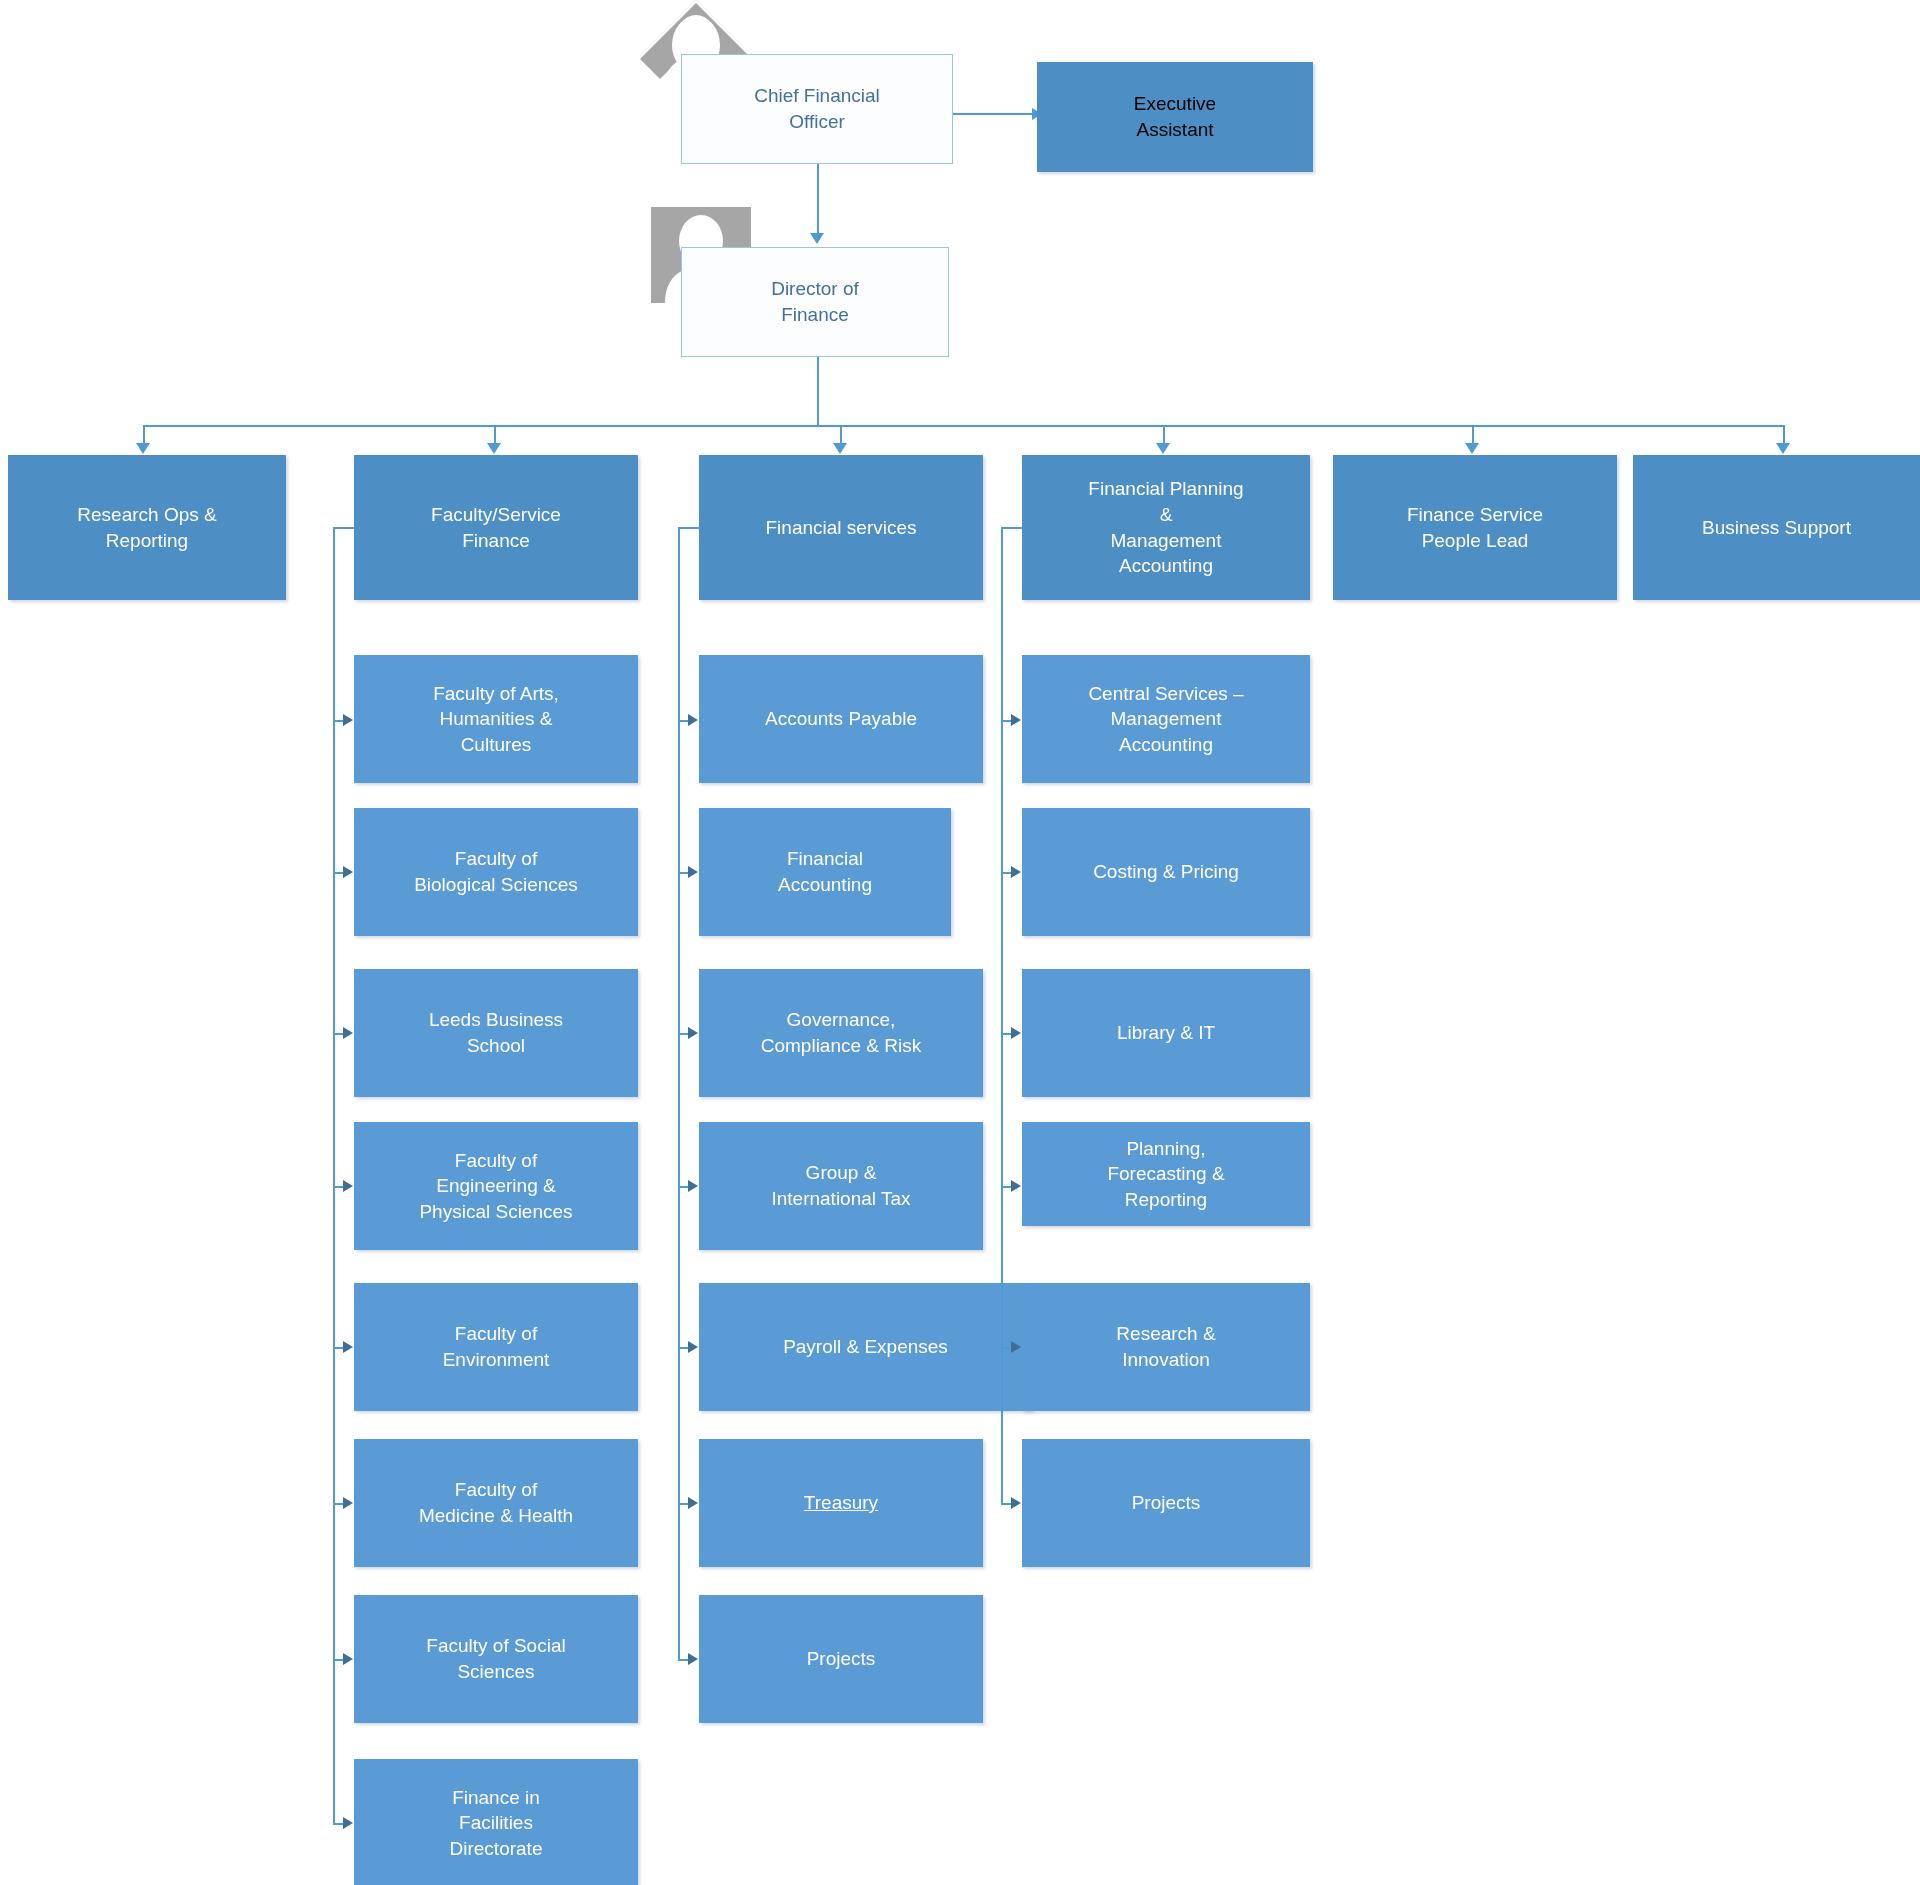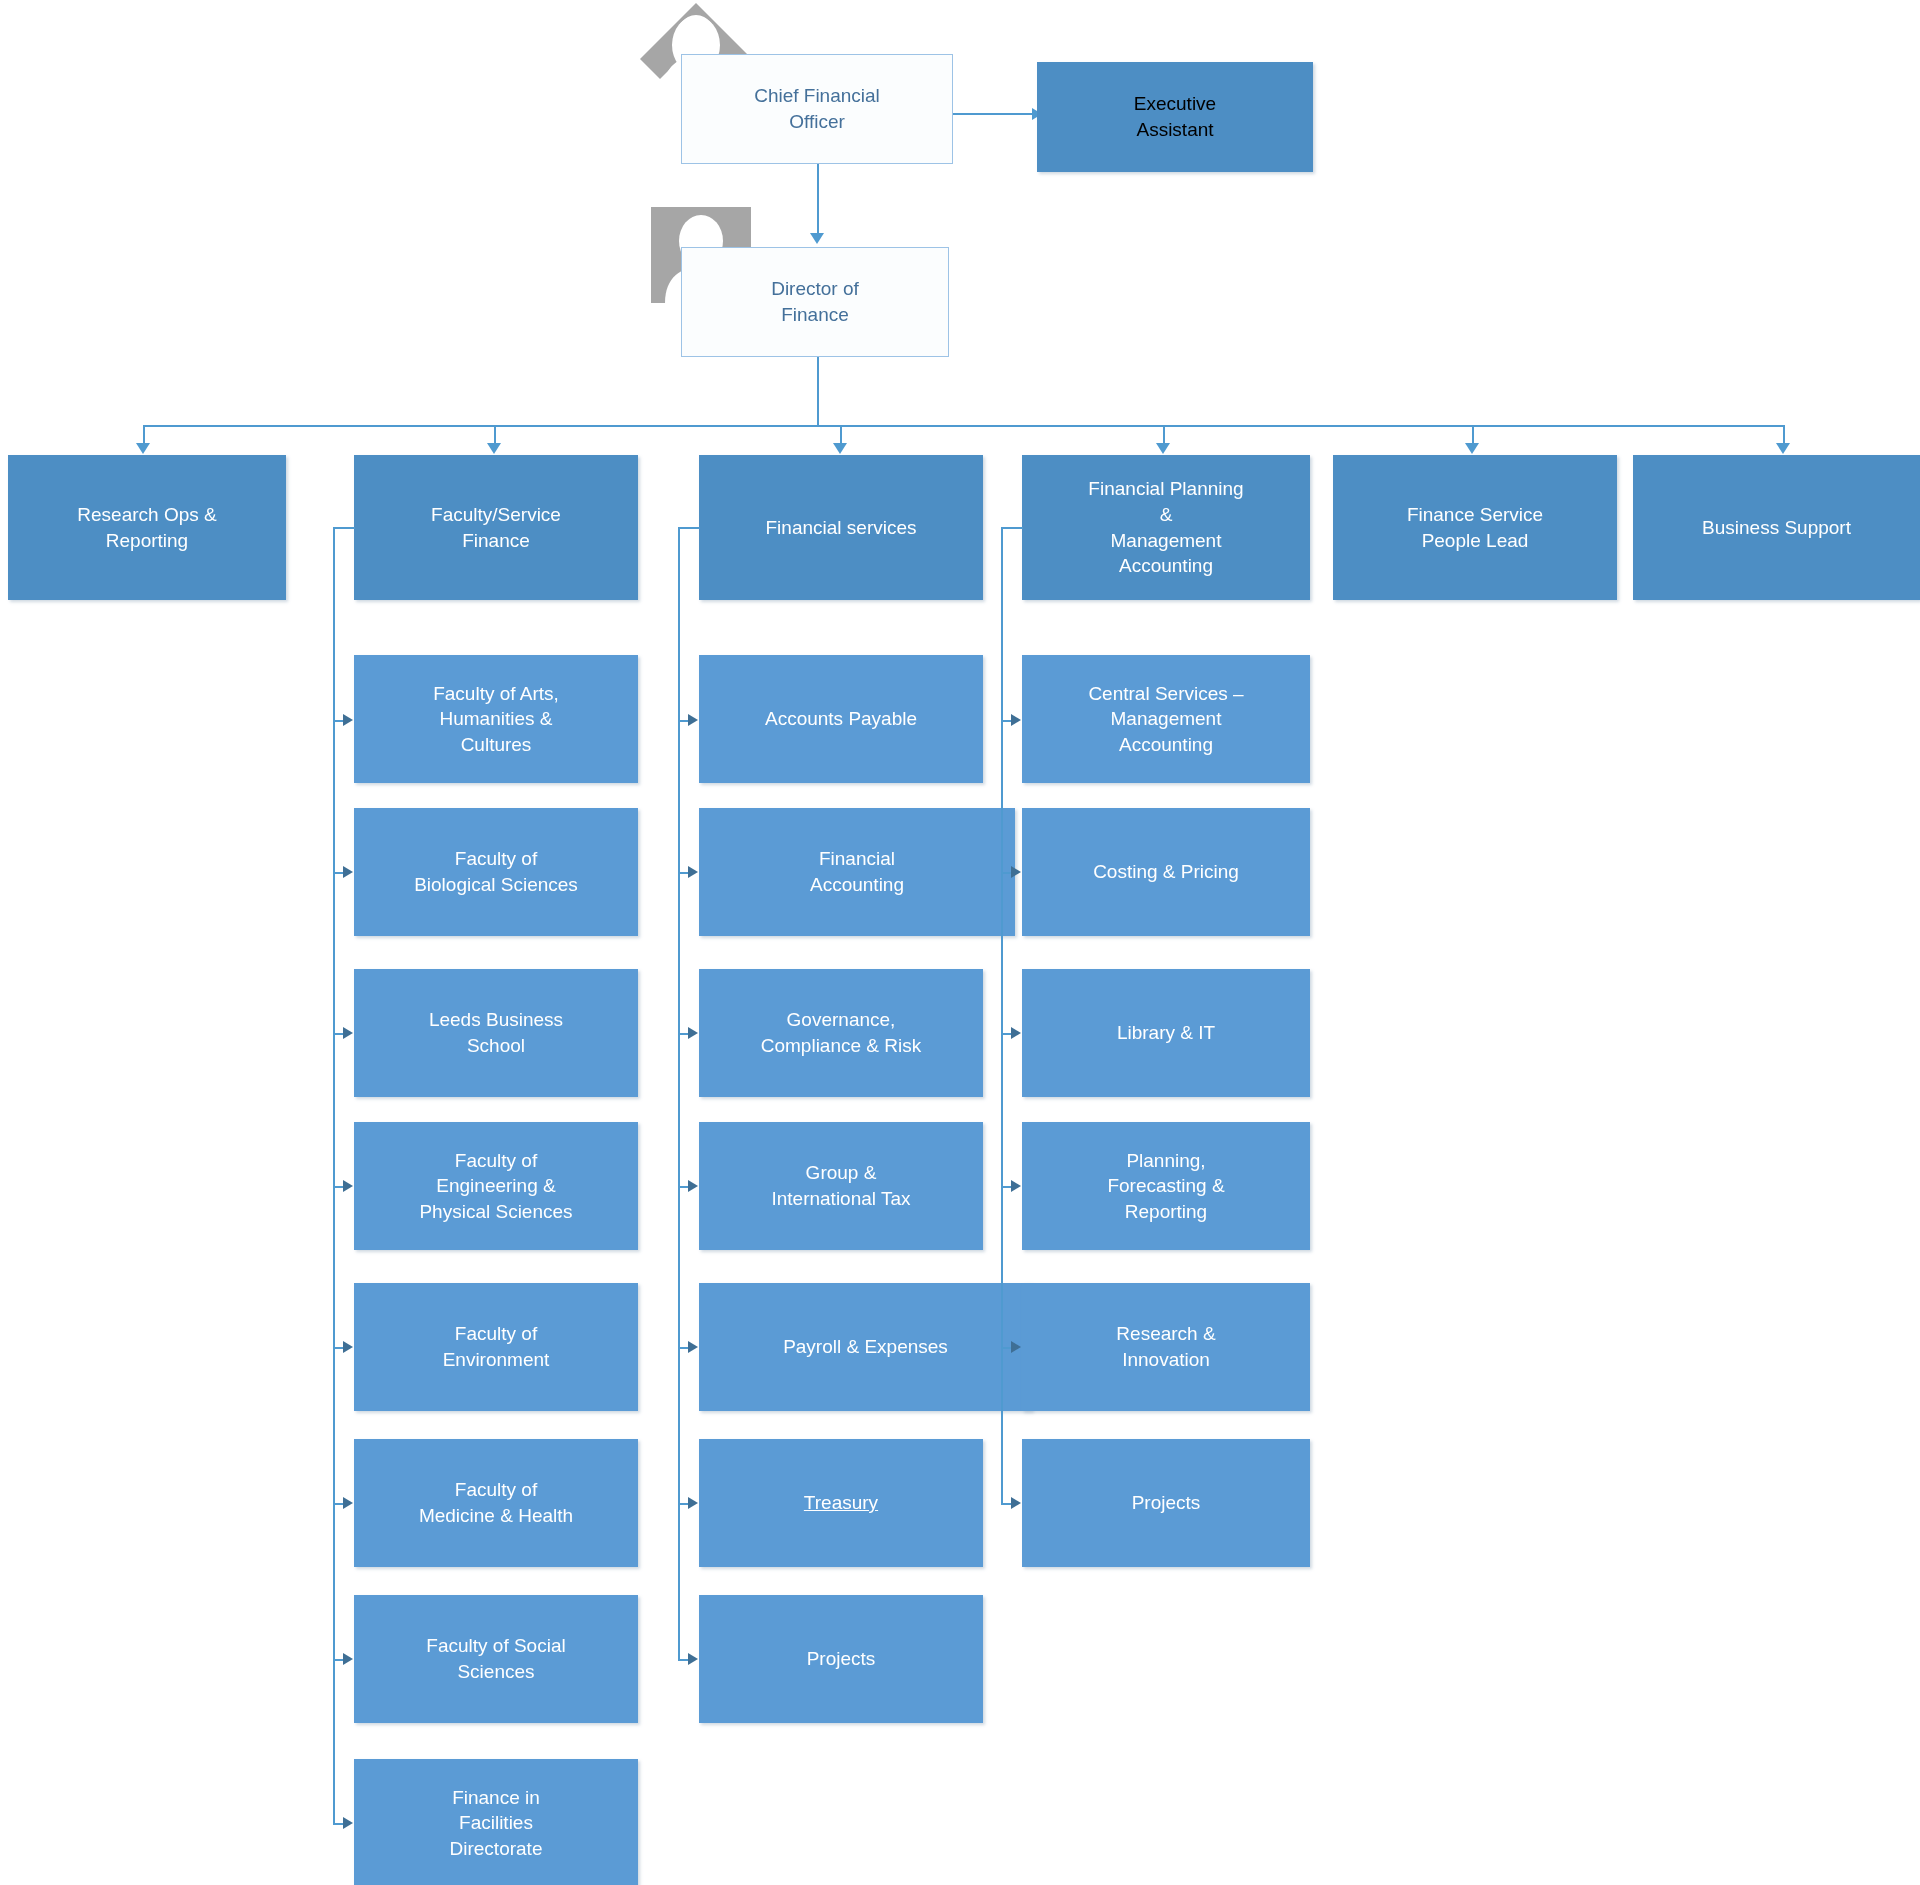--- a/index.html
+++ b/index.html
@@ -193,21 +193,21 @@
 
   <div class="ln h" style="left:678px;top:527px;width:22px;"></div>
   <div class="ln v" style="left:678px;top:527px;height:1132px;"></div>
 
   <div class="ln h" style="left:678px;top:720px;width:12px;"></div>
   <div class="arrowright dark" style="left:688px;top:714px;"></div>
   <div class="node filled" style="left:699px;top:655px;width:284px;height:128px;">Accounts Payable</div>
 
   <div class="ln h" style="left:678px;top:872px;width:12px;"></div>
   <div class="arrowright dark" style="left:688px;top:866px;"></div>
-  <div class="node filled" style="left:699px;top:808px;width:316px;height:128px;">Financial
+  <div class="node filled" style="left:699px;top:808px;width:252px;height:128px;">Financial
 Accounting</div>
 
   <div class="ln h" style="left:678px;top:1033px;width:12px;"></div>
   <div class="arrowright dark" style="left:688px;top:1027px;"></div>
   <div class="node filled" style="left:699px;top:969px;width:284px;height:128px;">Governance,
 Compliance &amp; Risk</div>
 
   <div class="ln h" style="left:678px;top:1186px;width:12px;"></div>
   <div class="arrowright dark" style="left:688px;top:1180px;"></div>
   <div class="node filled" style="left:699px;top:1122px;width:284px;height:128px;">Group &amp;
@@ -237,21 +237,21 @@
   <div class="ln h" style="left:1001px;top:872px;width:12px;"></div>
   <div class="arrowright dark" style="left:1011px;top:866px;"></div>
   <div class="node filled" style="left:1022px;top:808px;width:288px;height:128px;">Costing &amp; Pricing</div>
 
   <div class="ln h" style="left:1001px;top:1033px;width:12px;"></div>
   <div class="arrowright dark" style="left:1011px;top:1027px;"></div>
   <div class="node filled" style="left:1022px;top:969px;width:288px;height:128px;">Library &amp; IT</div>
 
   <div class="ln h" style="left:1001px;top:1186px;width:12px;"></div>
   <div class="arrowright dark" style="left:1011px;top:1180px;"></div>
-  <div class="node filled" style="left:1022px;top:1122px;width:288px;height:128px;">Planning,
+  <div class="node filled" style="left:1022px;top:1122px;width:288px;height:104px;">Planning,
 Forecasting &amp;
 Reporting</div>
 
   <div class="ln h" style="left:1001px;top:1347px;width:12px;"></div>
   <div class="arrowright dark" style="left:1011px;top:1341px;"></div>
   <div class="node filled" style="left:1022px;top:1283px;width:288px;height:128px;">Research &amp;
 Innovation</div>
 
   <div class="ln h" style="left:1001px;top:1503px;width:12px;"></div>
   <div class="arrowright dark" style="left:1011px;top:1497px;"></div>

